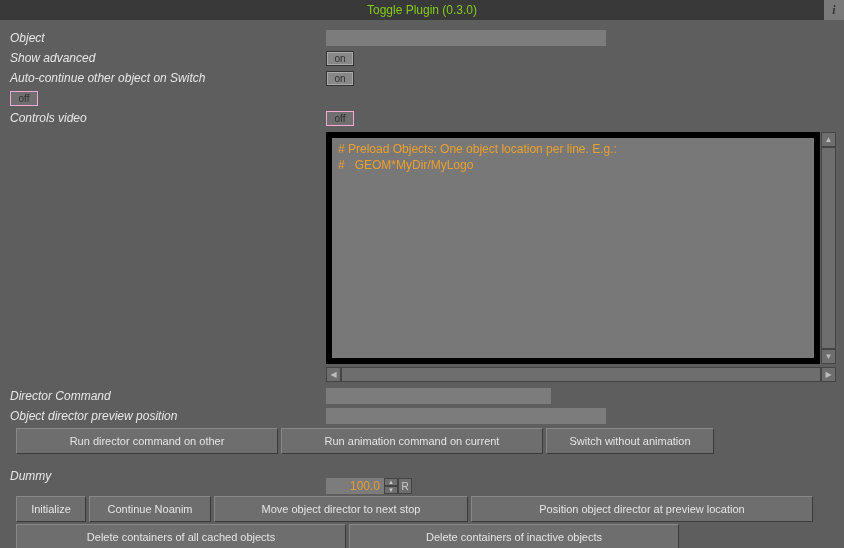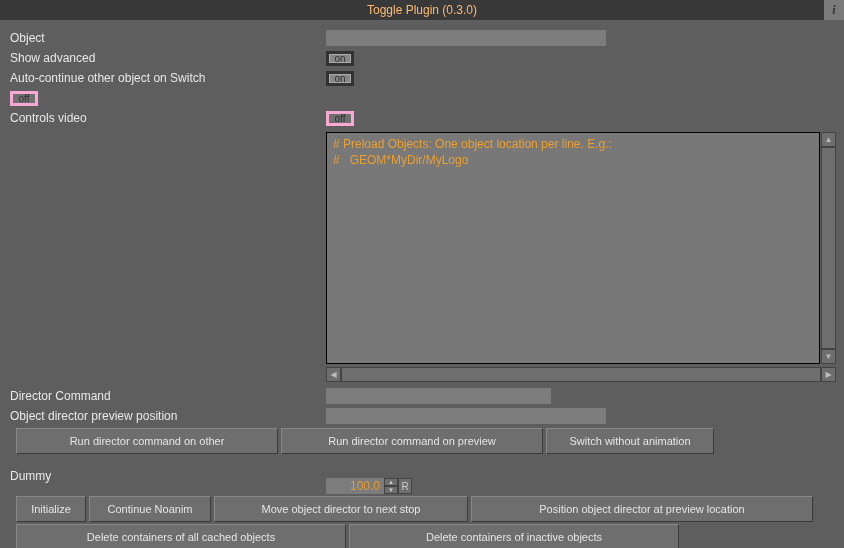--- a/index.html
+++ b/index.html
@@ -14,21 +14,21 @@
   }
   .titlebar {
     height: 20px;
     background: #393939;
     position: relative;
     display: flex;
     align-items: center;
     justify-content: center;
   }
   .title-text {
-    color: #fdba74;
+    color: #84cc16;
     font-size: 12px;
   }
   .info-btn {
     position: absolute;
     right: 0;
     top: 0;
     width: 20px;
     height: 20px;
     background: #7a7a7a;
     display: flex;
@@ -46,54 +46,55 @@
   .row {
     display: flex;
     align-items: center;
     min-height: 20px;
   }
   .lbl {
     width: 316px;
     color: #e8e8e8;
     font-size: 12px;
     padding: 1px 0;
+    font-style: italic;
   }
   .text-input {
     background: #7c7c7c;
     height: 16px;
     border: none;
     color: #ccc;
     padding: 0 4px;
     font-size: 11px;
   }
   .text-input.w280 { width: 280px; }
   .toggle {
     width: 28px;
     height: 15px;
     display: flex;
     align-items: center;
     justify-content: center;
     font-size: 10px;
     color: #303030;
     cursor: pointer;
-    border: 3px solid #f9a8d4;
+    border: 1px solid #f9a8d4;
   }
   .toggle.on  { background: #888888; border-color:#333; box-shadow: inset 0 0 0 1px #aaa; }
   .toggle.off { background: #6f6f6f; }
   .textarea-wrap {
     margin-top: 4px;
     margin-left: 316px;
     width: 510px;
     position: relative;
   }
   .textarea {
     width: 494px;
     height: 232px;
     background: #787878;
-    border: 1px solid #000000;
+    border: 6px solid #000000;
     color: #eca02e;
     font-size: 12px;
     font-family: Arial, sans-serif;
     padding: 4px 6px;
     resize: none;
     overflow: hidden;
     line-height: 1.3;
     white-space: pre;
   }
   .vscroll {
@@ -245,21 +246,21 @@
     <input class="text-input" style="width: 225px;" value="">
   </div>
 
   <div class="row">
     <div class="lbl">Object director preview position</div>
     <input class="text-input w280" value="" style="">
   </div>
 
   <div class="btn-row">
     <div class="btn" style="width:262px">Run director command on other</div>
-    <div class="btn" style="width:262px">Run director command on preview</div>
+    <div class="btn" style="width:262px">Run animation command on current</div>
     <div class="btn" style="width:168px">Switch without animation</div>
   </div>
 
   <div class="spacer4"></div>
 
   <div class="row">
     <div class="lbl">Dummy</div>
     <div class="num-group">
       <input class="num-input" value="100.0" style="">
       <div class="spinner">

